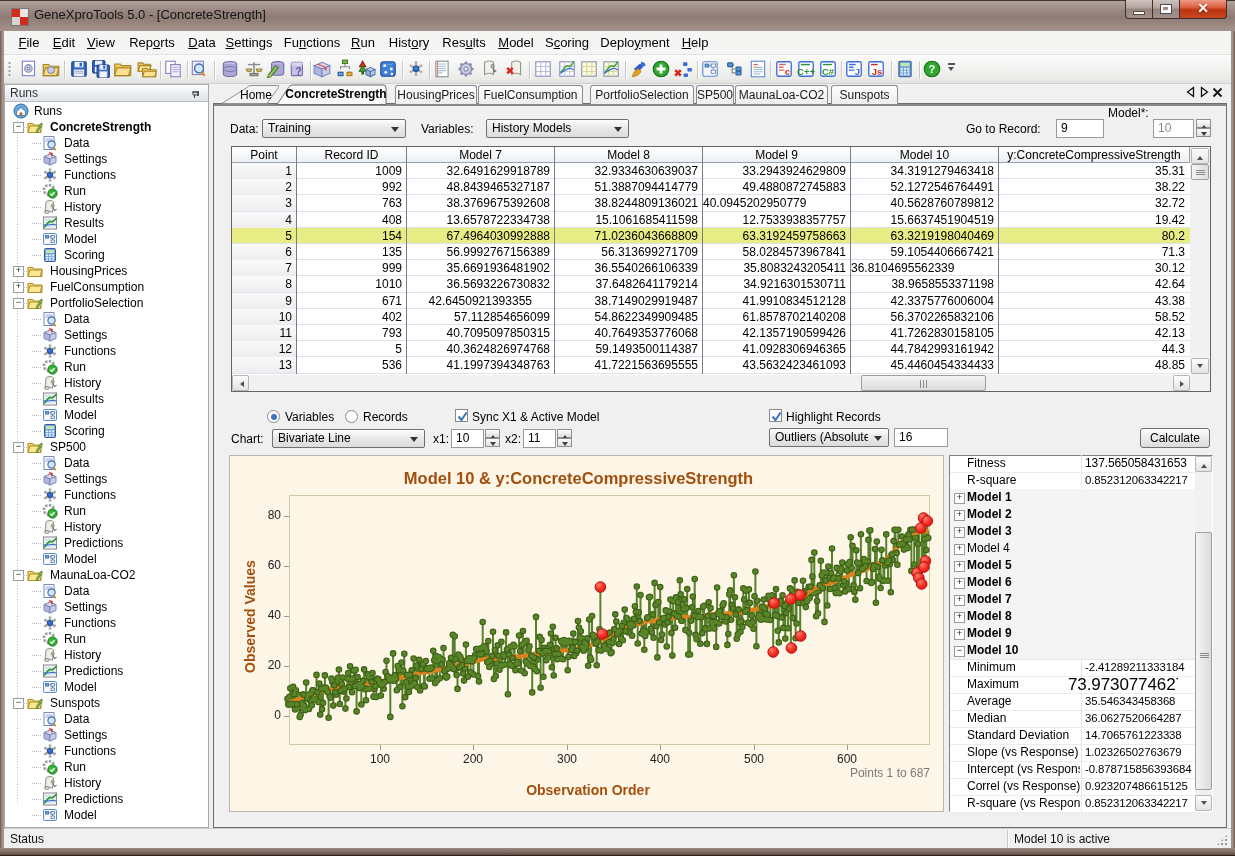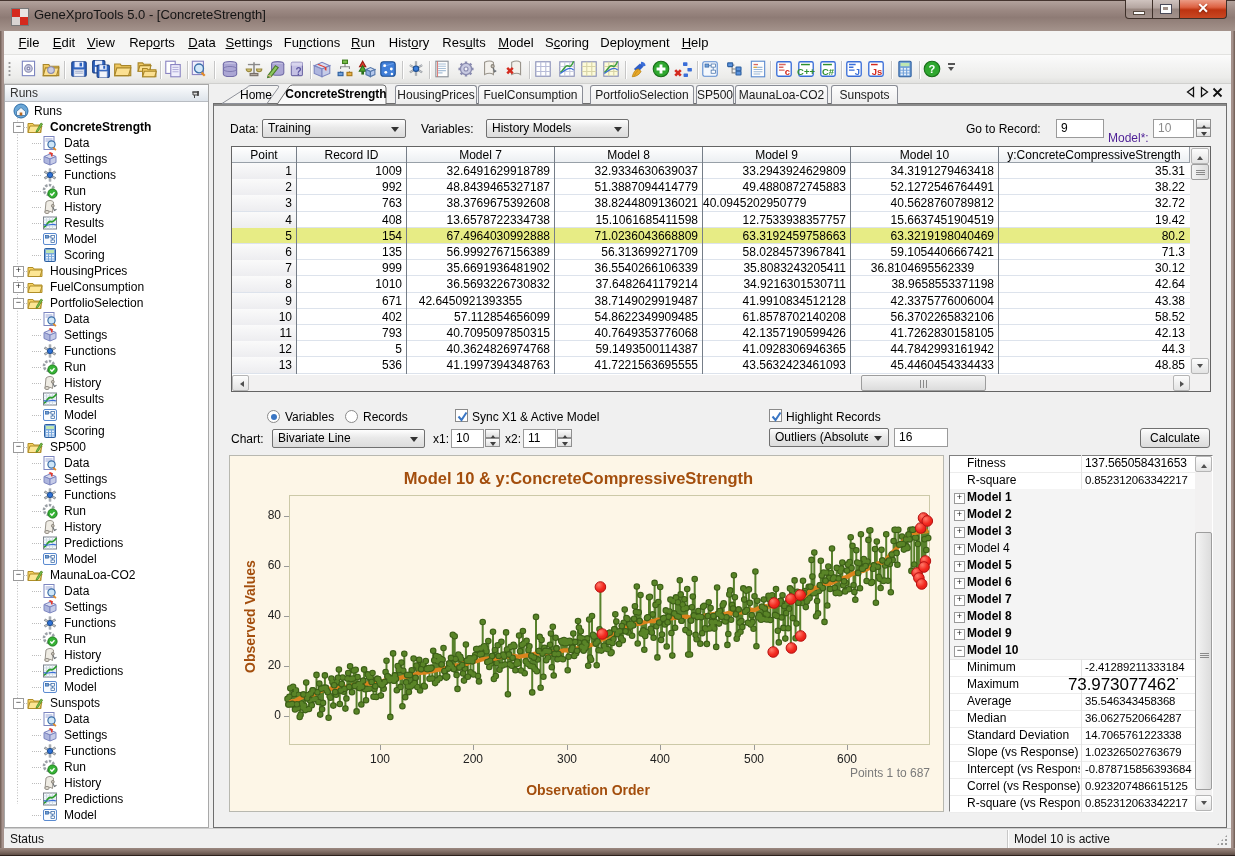--- a/index.html
+++ b/index.html
@@ -918,21 +918,21 @@
 <path d="M7.5 1.5v9l-6-4.5z" fill="none" stroke="#111" stroke-width="1.3"></path>
 <path d="M15.5 1.5v9l6-4.5z" fill="none" stroke="#111" stroke-width="1.3"></path>
 <path d="M27.5 2.5l8 8M35.5 2.5l-8 8" stroke="#111" stroke-width="1.8"></path>
   </svg>
 <div class="abs" style="left:230px;top:122px">Data:</div>
 <div class="combo" style="left:262px;top:119px;width:144px">Training<div class="arr"></div></div>
 <div class="abs" style="left:421px;top:122px">Variables:</div>
 <div class="combo" style="left:486px;top:119px;width:143px">History Models<div class="arr"></div></div>
 <div class="abs" style="left:966px;top:122px">Go to Record:</div>
 <div class="inp" style="left:1056px;top:119px;width:48px">9</div>
-<div class="abs" style="left:1108px;top:131px;color:#4c1d95">Model*:</div>
+<div class="abs" style="left:1108px;top:106px;color:#000000">Model*:</div>
 <div class="inp" style="left:1153px;top:119px;width:41px;color:#8a8a8a">10</div>
 <div class="spin" style="left:1196px;top:119px">
     <div class="u"></div>
     <div class="d"></div>
   </div>
 <div class="abs" style="left:231px;top:146px;width:980px;height:246px;border:1px solid #646464;background:#fff;box-sizing:border-box"></div>
 <div class="hdrcell" style="left:232px;top:147px;width:65px">Point</div>
 <div class="hdrcell" style="left:297px;top:147px;width:110px">Record ID</div>
 <div class="hdrcell" style="left:407px;top:147px;width:148px">Model 7</div>
 <div class="hdrcell" style="left:555px;top:147px;width:148px">Model 8</div>
@@ -986,34 +986,34 @@
 <div class="cell" style="left:555px;top:244.0px;width:143px;text-align:right;padding-right:4px">56.313699271709</div>
 <div class="cell" style="left:703px;top:244.0px;width:143px;text-align:right;padding-right:4px">58.0284573967841</div>
 <div class="cell" style="left:851px;top:244.0px;width:143px;text-align:right;padding-right:4px">59.1054406667421</div>
 <div class="cell" style="left:999px;top:244.0px;width:186px;text-align:right;padding-right:4px">71.3</div>
 <div class="abs" style="left:232px;top:260.2px;width:958px;height:16.2px;background:#fff;border-bottom:1px solid #dde3ec;box-sizing:border-box"></div>
 <div class="cell" style="left:232px;top:260.2px;width:60px;text-align:right;background:linear-gradient(#fafafa,#ededf0);padding-right:4px">7</div>
 <div class="cell" style="left:297px;top:260.2px;width:105px;text-align:right;padding-right:4px">999</div>
 <div class="cell" style="left:407px;top:260.2px;width:143px;text-align:right;padding-right:4px">35.6691936481902</div>
 <div class="cell" style="left:555px;top:260.2px;width:143px;text-align:right;padding-right:4px">36.5540266106339</div>
 <div class="cell" style="left:703px;top:260.2px;width:143px;text-align:right;padding-right:4px">35.8083243205411</div>
-<div class="cell" style="left:851px;top:260.2px;width:143px;text-align:center;padding-right:4px">36.8104695562339</div>
+<div class="cell" style="left:851px;top:260.2px;width:143px;text-align:left;padding-right:4px">36.8104695562339</div>
 <div class="cell" style="left:999px;top:260.2px;width:186px;text-align:right;padding-right:4px">30.12</div>
 <div class="abs" style="left:232px;top:276.4px;width:958px;height:16.2px;background:#fff;border-bottom:1px solid #dde3ec;box-sizing:border-box"></div>
 <div class="cell" style="left:232px;top:276.4px;width:60px;text-align:right;background:linear-gradient(#fafafa,#ededf0);padding-right:4px">8</div>
 <div class="cell" style="left:297px;top:276.4px;width:105px;text-align:right;padding-right:4px">1010</div>
 <div class="cell" style="left:407px;top:276.4px;width:143px;text-align:right;padding-right:4px">36.5693226730832</div>
 <div class="cell" style="left:555px;top:276.4px;width:143px;text-align:right;padding-right:4px">37.6482641179214</div>
 <div class="cell" style="left:703px;top:276.4px;width:143px;text-align:right;padding-right:4px">34.9216301530711</div>
 <div class="cell" style="left:851px;top:276.4px;width:143px;text-align:right;padding-right:4px">38.9658553371198</div>
 <div class="cell" style="left:999px;top:276.4px;width:186px;text-align:right;padding-right:4px">42.64</div>
 <div class="abs" style="left:232px;top:292.6px;width:958px;height:16.2px;background:#fff;border-bottom:1px solid #dde3ec;box-sizing:border-box"></div>
 <div class="cell" style="left:232px;top:292.6px;width:60px;text-align:right;background:linear-gradient(#fafafa,#ededf0);padding-right:4px">9</div>
 <div class="cell" style="left:297px;top:292.6px;width:105px;text-align:right;padding-right:4px">671</div>
-<div class="cell" style="left:399px;top:292.6px;width:143px;text-align:center;padding-right:4px">42.6450921393355</div>
+<div class="cell" style="left:389px;top:292.6px;width:143px;text-align:right;padding-right:4px">42.6450921393355</div>
 <div class="cell" style="left:555px;top:292.6px;width:143px;text-align:right;padding-right:4px">38.7149029919487</div>
 <div class="cell" style="left:703px;top:292.6px;width:143px;text-align:right;padding-right:4px">41.9910834512128</div>
 <div class="cell" style="left:851px;top:292.6px;width:143px;text-align:right;padding-right:4px">42.3375776006004</div>
 <div class="cell" style="left:999px;top:292.6px;width:186px;text-align:right;padding-right:4px">43.38</div>
 <div class="abs" style="left:232px;top:308.8px;width:958px;height:16.2px;background:#fff;border-bottom:1px solid #dde3ec;box-sizing:border-box"></div>
 <div class="cell" style="left:232px;top:308.8px;width:60px;text-align:right;background:linear-gradient(#fafafa,#ededf0);padding-right:4px">10</div>
 <div class="cell" style="left:297px;top:308.8px;width:105px;text-align:right;padding-right:4px">402</div>
 <div class="cell" style="left:407px;top:308.8px;width:143px;text-align:right;padding-right:4px">57.112854656099</div>
 <div class="cell" style="left:555px;top:308.8px;width:143px;text-align:right;padding-right:4px">54.8622349909485</div>
 <div class="cell" style="left:703px;top:308.8px;width:143px;text-align:right;padding-right:4px">61.8578702140208</div>

